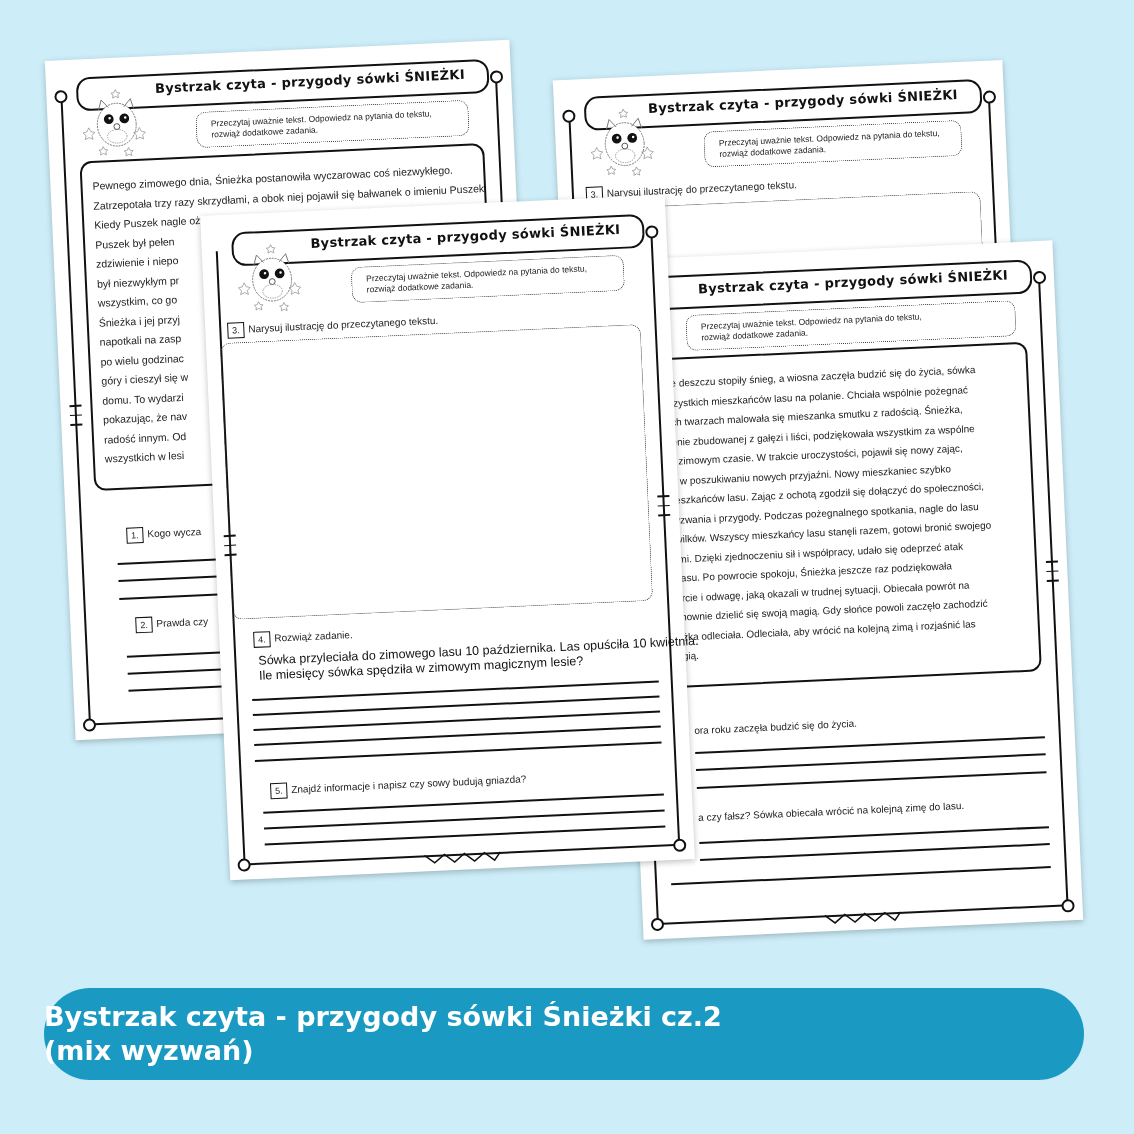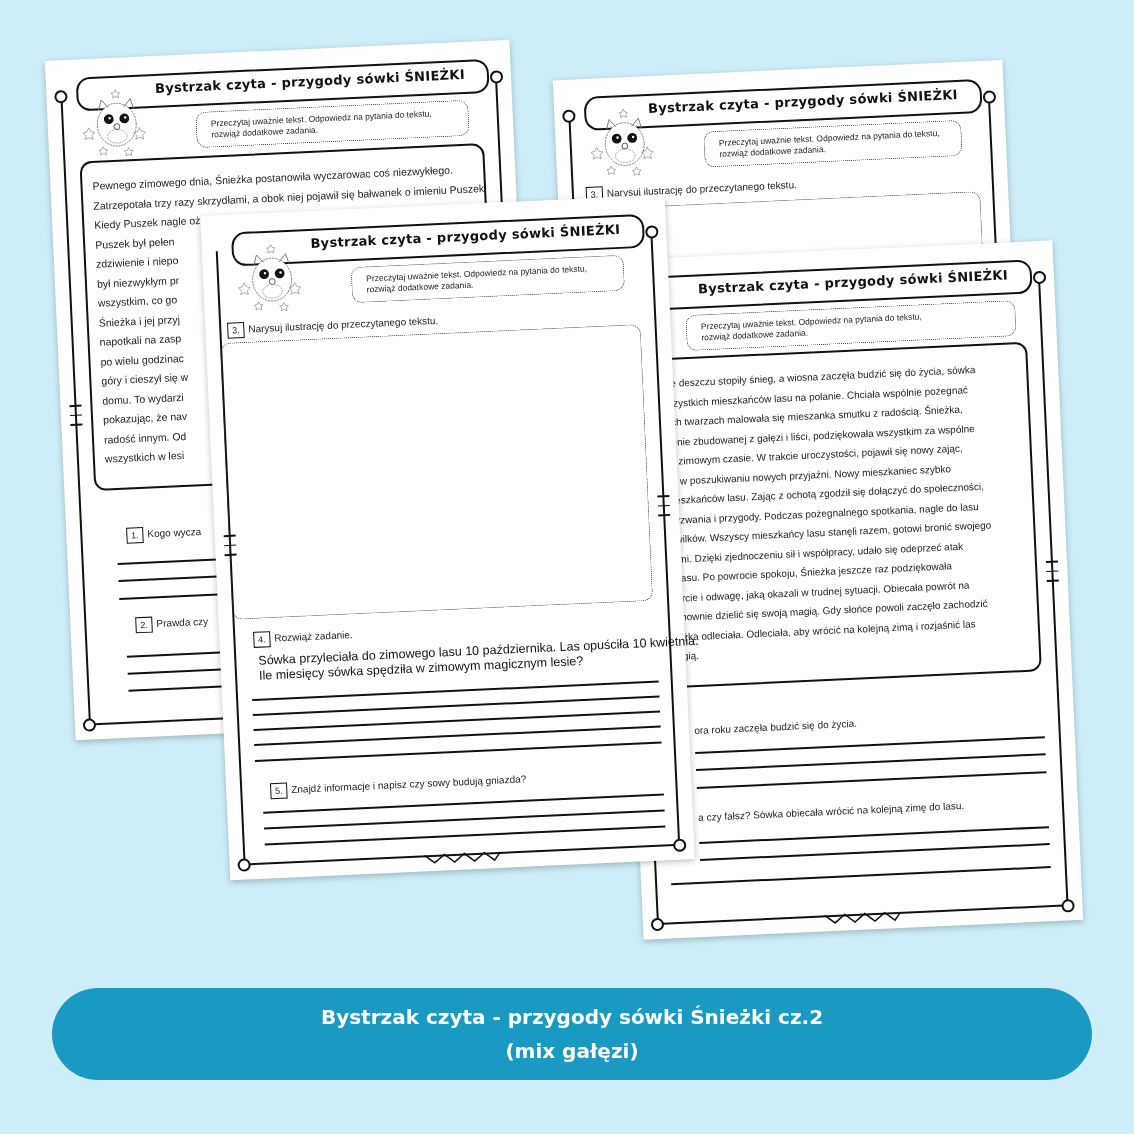--- a/index.html
+++ b/index.html
@@ -41,23 +41,23 @@
   .qnum {
     display:inline-block; border:1.5px solid #111; width:15px; height:14px; text-align:center;
     font-size:9px; line-height:14px; margin-right:4px; vertical-align:middle;
   }
   .line { position:absolute; height:1.5px; background:#111; }
   .dotted-box { position:absolute; border:1.5px dotted #333; border-radius:10px; }
   .zigzag { position:absolute; bottom:6px; left:50%; margin-left:-38px; width:76px; height:12px; }
   .ticks { position:absolute; width:12px; }
   .ticks div { height:1.5px; background:#111; margin-bottom:8px; }
   .banner {
-    position:absolute; left:52px; top:988px; width:1040px; height:92px;
-    background:#1a9ac2; border-radius:46px; color:#fff; text-align:center;
-    font-weight:bold; font-size:20px; line-height:34px; padding-top:12px; box-sizing:border-box;
+    position:absolute; left:44px; top:988px; width:1040px; height:92px;
+    background:#1a9ac2; border-radius:46px; color:#fff; 
+    font-weight:bold; font-size:27px; line-height:34px; padding-top:12px; box-sizing:border-box;
     font-family:"DejaVu Sans", sans-serif;
   }
   .task4 { position:absolute; font-size:12.5px; line-height:15px; color:#111; white-space:nowrap; }
 </style>
 </head>
 <body>
 
 <svg width="0" height="0" style="position:absolute">
   <defs>
     <g id="owl-g">
@@ -250,14 +250,14 @@
   <div class="line" style="left:36px; right:28px; top:598px;"></div>
   <div class="line" style="left:36px; right:28px; top:614px;"></div>
   <div class="line" style="left:36px; right:28px; top:630px;"></div>
   <svg class="zigzag" viewBox="0 0 76 12">
       <use href="#zig-g"></use>
     </svg>
 </div>
 
 <div class="banner">
   <div>Bystrzak czyta - przygody sówki Śnieżki cz.2</div>
-  <div>(mix gałęzi)</div>
+  <div>(mix wyzwań)</div>
 </div>
 
 </body></html>

